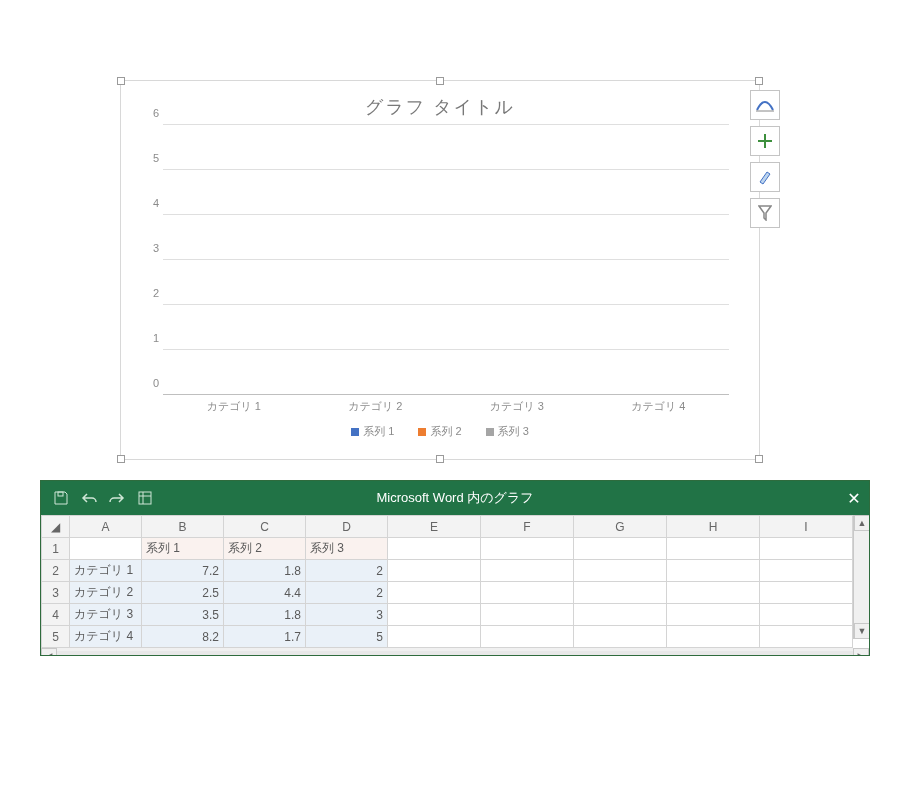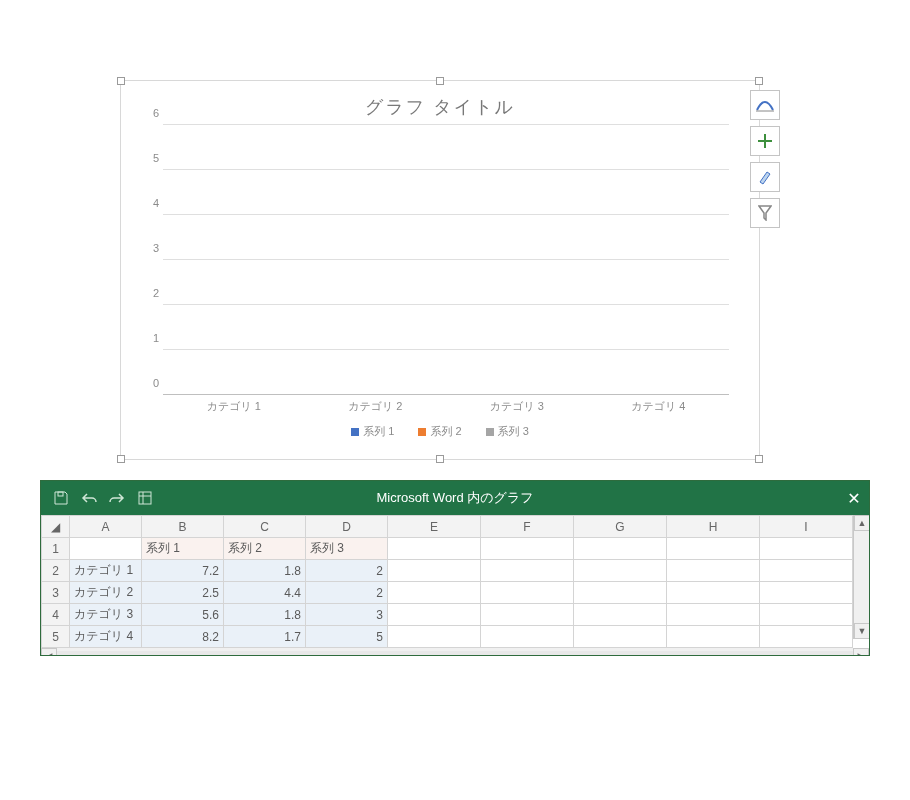--- a/index.html
+++ b/index.html
@@ -402,21 +402,21 @@
         <td class="sel num">2</td>
         <td></td>
             <td></td>
             <td></td>
             <td></td>
             <td></td>
       </tr>
       <tr>
         <th class="rowhdr">4</th>
         <td class="sel">カテゴリ 3</td>
-        <td class="sel num">5.6</td>
+        <td class="sel num">3.5</td>
         <td class="sel num">1.8</td>
         <td class="sel num">3</td>
         <td></td>
             <td></td>
             <td></td>
             <td></td>
             <td></td>
       </tr>
       <tr>
         <th class="rowhdr">5</th>

